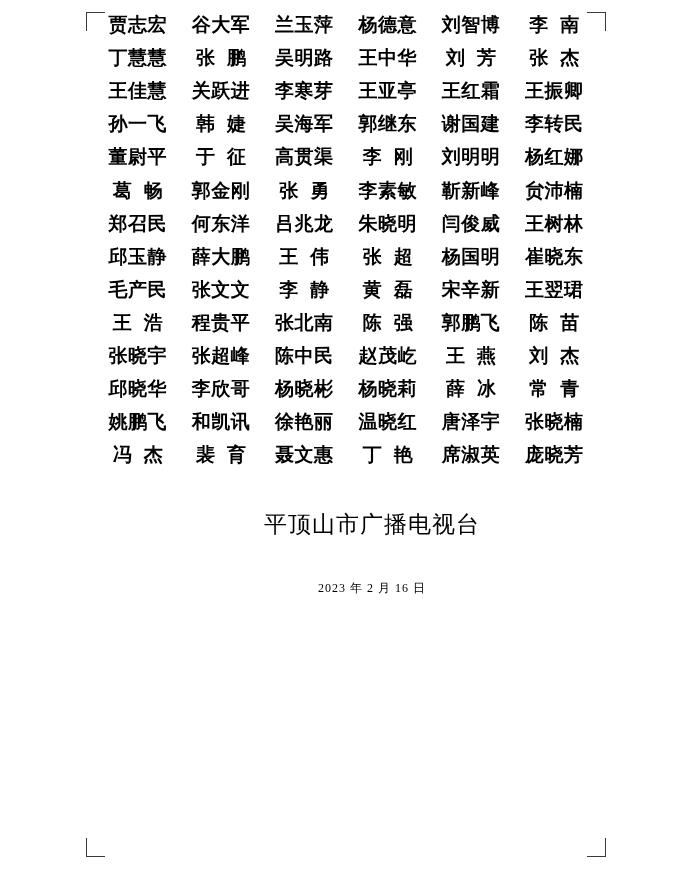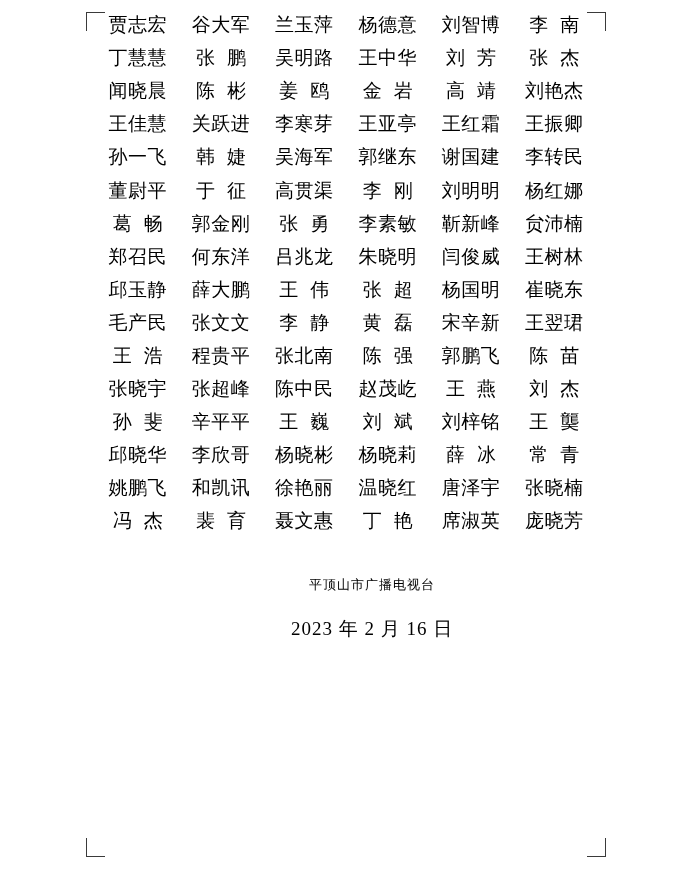--- a/index.html
+++ b/index.html
@@ -35,20 +35,21 @@
   .content {
     position: absolute;
     top: 8px;
     left: 96px;
     width: 500px;
   }
   table.names {
     border-collapse: collapse;
     width: 500px;
     table-layout: fixed;
+    font-weight: bold;
   }
   table.names td {
     height: 33.1px;
     padding: 0;
     text-align: center;
     vertical-align: middle;
     font-size: 19px;
     line-height: 33px;
     letter-spacing: 0.5px;
     white-space: nowrap;
@@ -57,27 +58,27 @@
   td.n2 > span {
     display: inline-block;
     letter-spacing: 12px;
     padding-left: 12px;
   }
   .footer {
     margin-top: 38px;
     text-align: center;
   }
   .footer .org {
-    font-size: 13px;
+    font-size: 23px;
     letter-spacing: 1px;
     margin-left: 52px;
   }
   .footer .date {
-    font-size: 19px;
-    margin-top: 22px;
+    font-size: 12px;
+    margin-top: 40px;
     letter-spacing: 1px;
     margin-left: 52px;
   }
 </style>
 </head>
 <body>
 
 <div class="page">
 
   <span class="mark tl"></span>
@@ -98,28 +99,20 @@
           </tr>
           <tr>
             <td><span>丁慧慧</span></td>
             <td class="n2"><span>张鹏</span></td>
             <td><span>吴明路</span></td>
             <td><span>王中华</span></td>
             <td class="n2"><span>刘芳</span></td>
             <td class="n2"><span>张杰</span></td>
           </tr>
           <tr>
-            <td><span>闻晓晨</span></td>
-            <td class="n2"><span>陈彬</span></td>
-            <td class="n2"><span>姜鸥</span></td>
-            <td class="n2"><span>金岩</span></td>
-            <td class="n2"><span>高靖</span></td>
-            <td><span>刘艳杰</span></td>
-          </tr>
-          <tr>
             <td><span>王佳慧</span></td>
             <td><span>关跃进</span></td>
             <td><span>李寒芽</span></td>
             <td><span>王亚亭</span></td>
             <td><span>王红霜</span></td>
             <td><span>王振卿</span></td>
           </tr>
           <tr>
             <td><span>孙一飞</span></td>
             <td class="n2"><span>韩婕</span></td>
@@ -178,28 +171,20 @@
           </tr>
           <tr>
             <td><span>张晓宇</span></td>
             <td><span>张超峰</span></td>
             <td><span>陈中民</span></td>
             <td><span>赵茂屹</span></td>
             <td class="n2"><span>王燕</span></td>
             <td class="n2"><span>刘杰</span></td>
           </tr>
           <tr>
-            <td class="n2"><span>孙斐</span></td>
-            <td><span>辛平平</span></td>
-            <td class="n2"><span>王巍</span></td>
-            <td class="n2"><span>刘斌</span></td>
-            <td><span>刘梓铭</span></td>
-            <td class="n2"><span>王龑</span></td>
-          </tr>
-          <tr>
             <td><span>邱晓华</span></td>
             <td><span>李欣哥</span></td>
             <td><span>杨晓彬</span></td>
             <td><span>杨晓莉</span></td>
             <td class="n2"><span>薛冰</span></td>
             <td class="n2"><span>常青</span></td>
           </tr>
           <tr>
             <td><span>姚鹏飞</span></td>
             <td><span>和凯讯</span></td>

